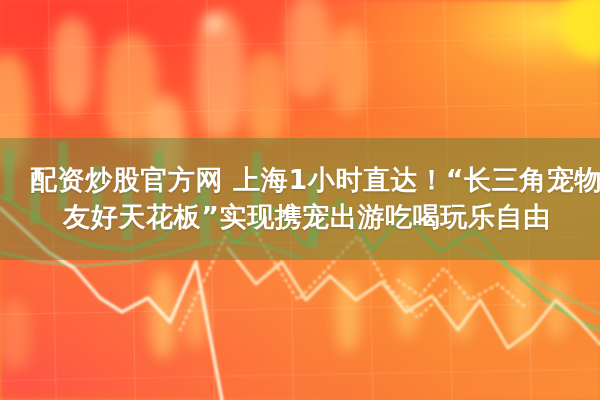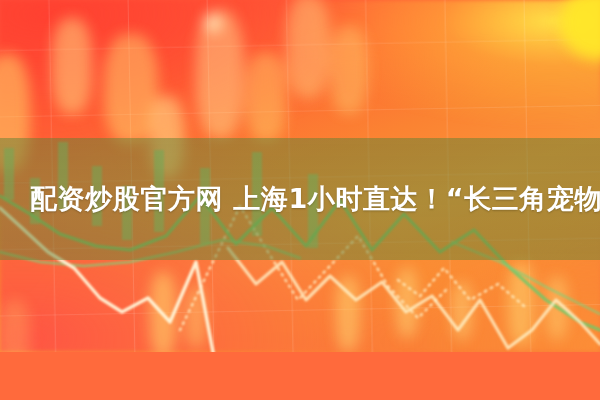--- a/index.html
+++ b/index.html
@@ -2,21 +2,21 @@
 <html><head>
 <meta charset="utf-8">
 <style>
   html,body{margin:0;padding:0;}
   body{
     width:600px;height:400px;overflow:hidden;
     font-family:"DejaVu Sans","Liberation Sans",sans-serif;
     background:#ff6a3c;
   }
   #banner{
-    position:relative;width:600px;height:352px;overflow:hidden;
+    position:relative;width:600px;height:400px;overflow:hidden;
     isolation:isolate;
   }
 
   
   .layer{position:absolute;inset:0;}
 
   #bg-base{
     background:
       linear-gradient(160deg,
         #ff4b3a 0%,
@@ -145,15 +145,16 @@
         <polyline class="ln-green-thin" points="0,252 40,262 84,266 130,262 176,252 222,240 266,246 300,258"></polyline>
 
         <polyline class="ln-white" points="0,208 22,228 48,252 74,268 100,298 122,312 148,298 170,322 196,262 222,400"></polyline>
         <polyline class="ln-white-soft" points="228,248 256,284 282,262 306,300 330,276 356,300 382,282 406,312 432,296 458,330 480,300 508,348 532,330 556,300 580,322 600,344"></polyline>
       </g>
     </svg>
   </div>
 
   <div id="headline-band">
     <div class="headline-line" id="headline-line-1">配资炒股官方网 上海1小时直达！“长三角宠物</div>
+    <div class="headline-line" id="headline-line-2">友好天花板”实现携宠出游吃喝玩乐自由</div>
   </div>
 
 </div>
 
 </body></html>

